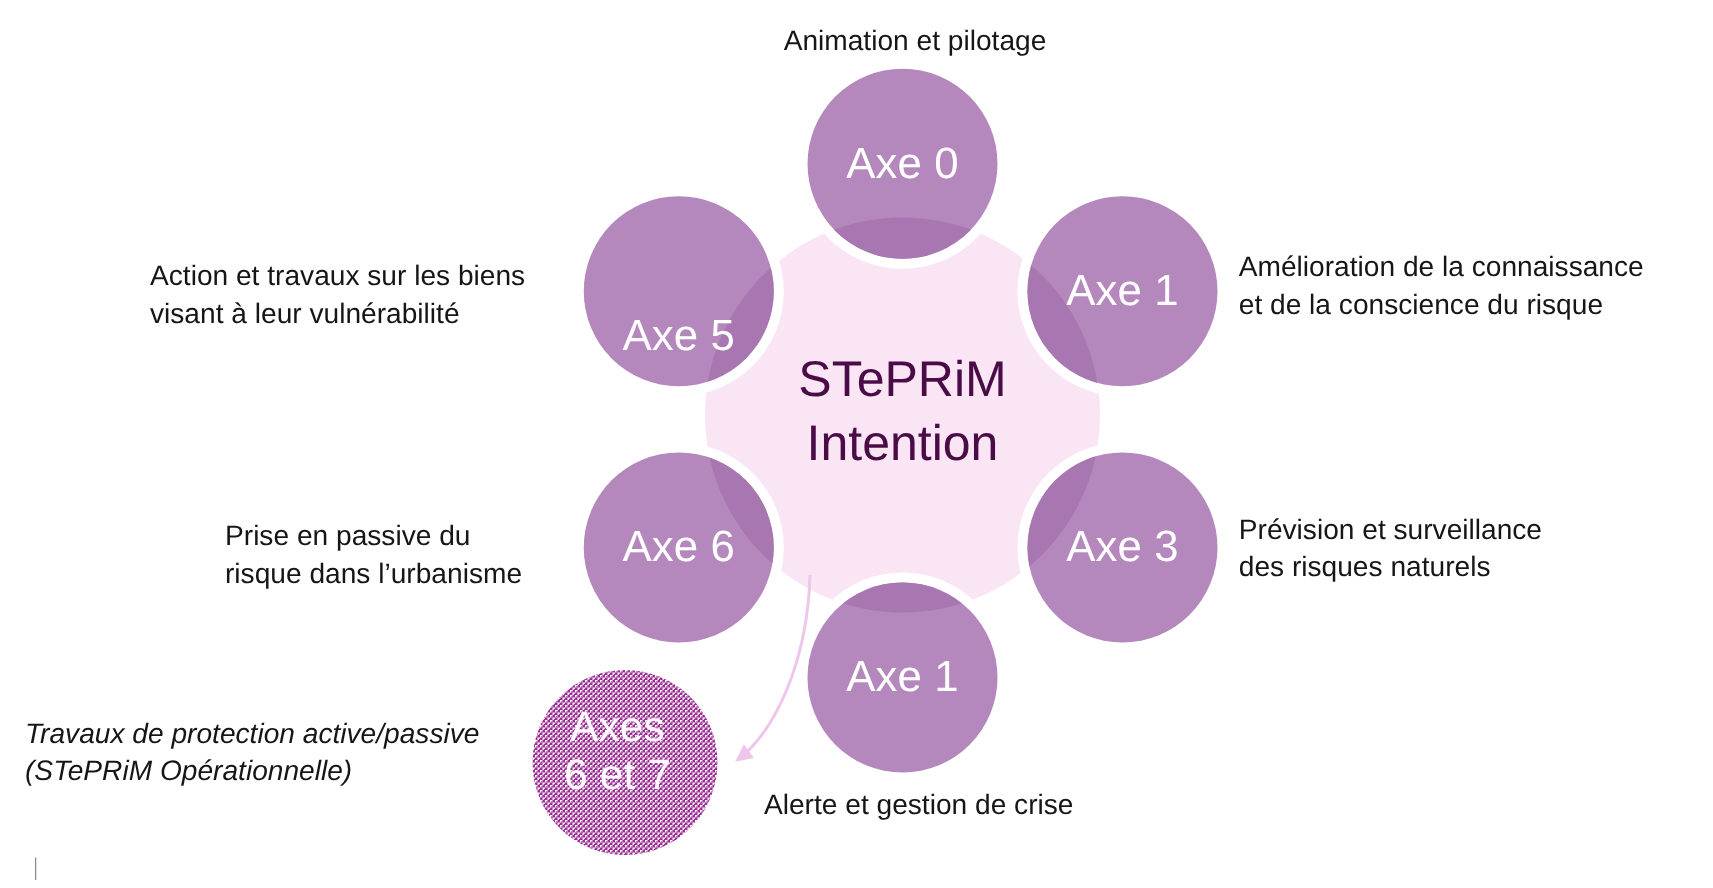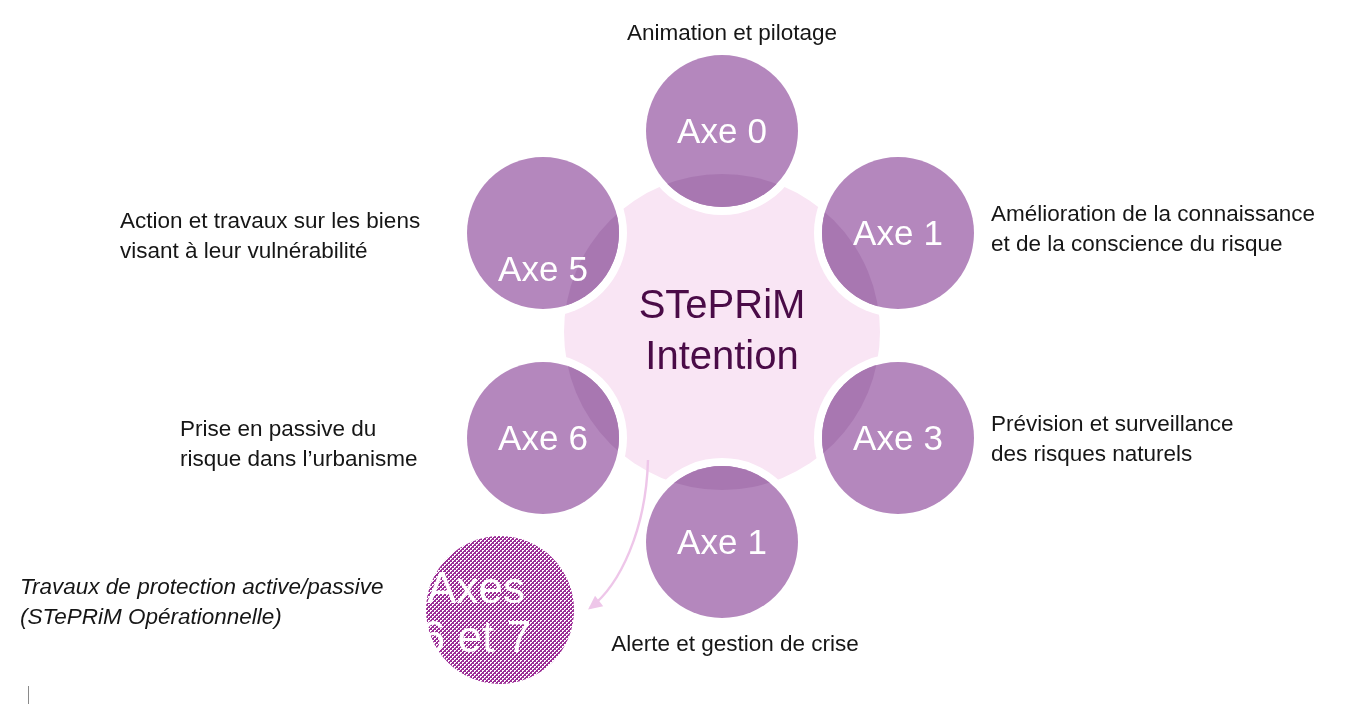--- a/index.html
+++ b/index.html
@@ -138,21 +138,21 @@
   <div class="center-label" style="left:562px; top:279px; width:320px;">STePRiM
 Intention</div>
 
   <div class="node-label" style="left:642px; top:111px; width:160px;">Axe 0</div>
   <div class="node-label" style="left:818px; top:213px; width:160px;">Axe 1</div>
   <div class="node-label" style="left:818px; top:418px; width:160px;">Axe 3</div>
   <div class="node-label" style="left:642px; top:522px; width:160px;">Axe 1</div>
   <div class="node-label" style="left:463px; top:418px; width:160px;">Axe 6</div>
   <div class="node-label" style="left:463px; top:213px; width:160px;margin-top:36px;">Axe 5</div>
 
-  <div class="node-label" style="left:396px; top:563px; width:160px; font-size:44px;">Axes
+  <div class="node-label" style="left:414px; top:563px; width:160px; font-size:34px;">Axes
 6 et 7</div>
 
   <div class="caption mid" style="left:622px; top:18px; width:220px;">Animation et pilotage</div>
 
   <div class="caption right" style="left:991px; top:199px; width:340px;">Amélioration de la connaissance
 et de la conscience du risque</div>
 
   <div class="caption right" style="left:991px; top:409px; width:320px;">Prévision  et surveillance
 des risques naturels</div>
 

